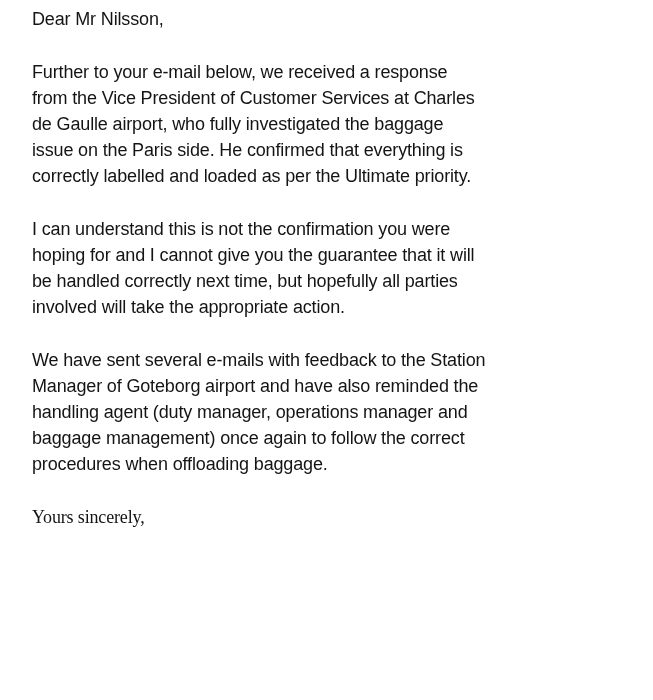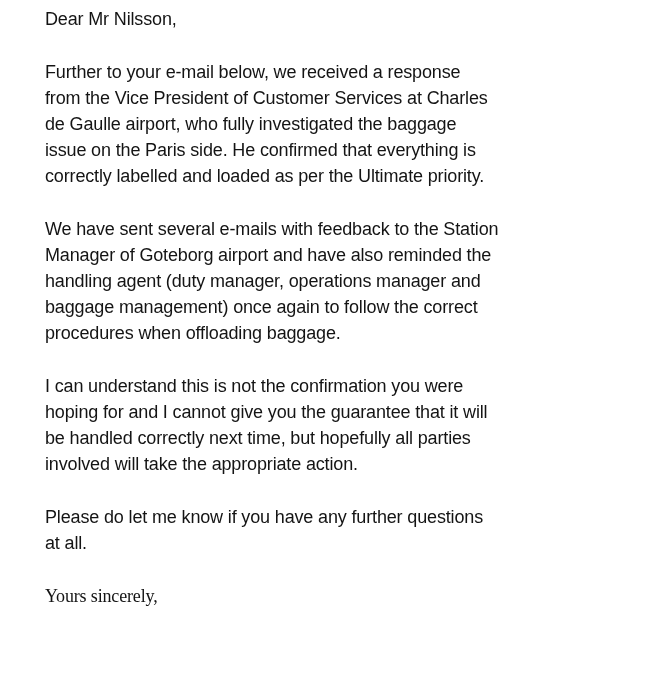--- a/index.html
+++ b/index.html
@@ -10,21 +10,21 @@
     width: 653px;
     height: 700px;
     background: #ffffff;
     overflow: hidden;
     font-family: "Liberation Sans", sans-serif;
   }
   .email-body {
     box-sizing: border-box;
     width: 653px;
     height: 700px;
-    padding: 6px 55px 0 45px;
+    padding: 6px 55px 0 32px;
     color: #141414;
     font-size: 18px;
     line-height: 26px;
     letter-spacing: -0.15px;
   }
   .email-body p {
     margin: 0 0 27px 0;
     white-space: pre-line; 
   }
   .email-body p:last-child {
@@ -38,28 +38,26 @@
 <main class="email-body">
   <p>Dear Mr Nilsson,</p>
 
   <p>Further to your e-mail below, we received a response
 from the Vice President of Customer Services at Charles
 de Gaulle airport, who fully investigated the baggage
 issue on the Paris side. He confirmed that everything is
 correctly labelled and loaded as per the Ultimate priority.</p>
 
 
+  <p>I can understand this is not the confirmation you were
+hoping for and I cannot give you the guarantee that it will
+be handled correctly next time, but hopefully all parties
+involved will take the appropriate action.</p>
+
   <p>We have sent several e-mails with feedback to the Station
 Manager of Goteborg airport and have also reminded the
 handling agent (duty manager, operations manager and
 baggage management) once again to follow the correct
 procedures when offloading baggage.</p>
 
-  <p>I can understand this is not the confirmation you were
-hoping for and I cannot give you the guarantee that it will
-be handled correctly next time, but hopefully all parties
-involved will take the appropriate action.</p>
-
-  <p>Please do let me know if you have any further questions
-at all.</p>
 
   <p>Yours sincerely,</p>
 </main>
 
 </body></html>

